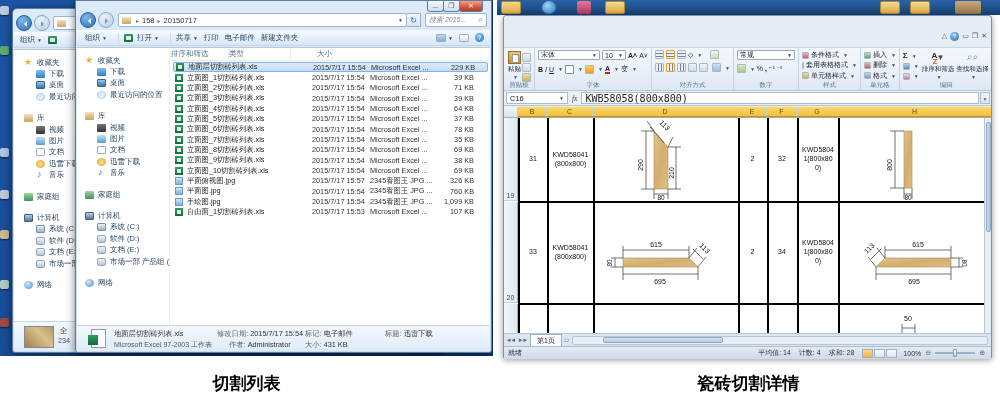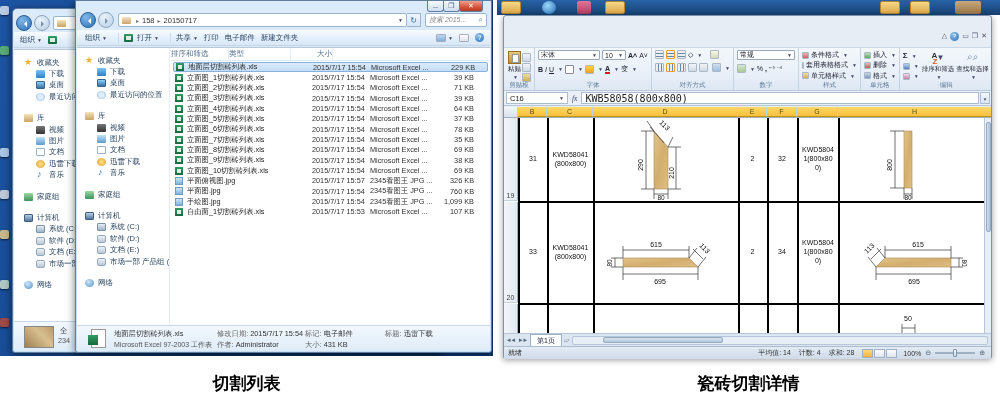--- a/index.html
+++ b/index.html
@@ -549,21 +549,21 @@
           </div>
       </div>
 
       <div class="details" style="left:1px;right:1px;bottom:1px;height:26px;">
         <div style="position:absolute;left:14px;top:3px;width:15px;height:19px;background:#fff;border:1px solid #999;">
             <div style="position:absolute;left:-4px;bottom:2px;width:10px;height:10px;background:linear-gradient(#2f9e63,#15683d);"></div>
           </div>
         <div style="position:absolute;left:37px;top:3px;">地面层切割砖列表.xls</div>
         <div style="position:absolute;left:37px;top:14px;color:#555;font-size:7px;">Microsoft Excel 97-2003 工作表</div>
         <div style="position:absolute;left:140px;top:3px;"><span class="dlabel">修改日期:</span> <span>2015/7/17 15:54</span></div>
-        <div style="position:absolute;left:140px;top:14px;"><span class="dlabel">作者:</span> <span>Administrator</span></div>
+        <div style="position:absolute;left:152px;top:14px;"><span class="dlabel">作者:</span> <span>Administrator</span></div>
         <div style="position:absolute;left:228px;top:3px;"><span class="dlabel">标记:</span> <span>电子邮件</span></div>
         <div style="position:absolute;left:228px;top:14px;"><span class="dlabel">大小:</span> <span>431 KB</span></div>
         <div style="position:absolute;left:308px;top:3px;"><span class="dlabel">标题:</span> <span>迅雷下载</span></div>
       </div>
     </div>
   </div>
 
   <div id="right-shot" class="abs">
     <div id="taskstrip">
       <div class="tico fold" style="left:4px;"></div>

